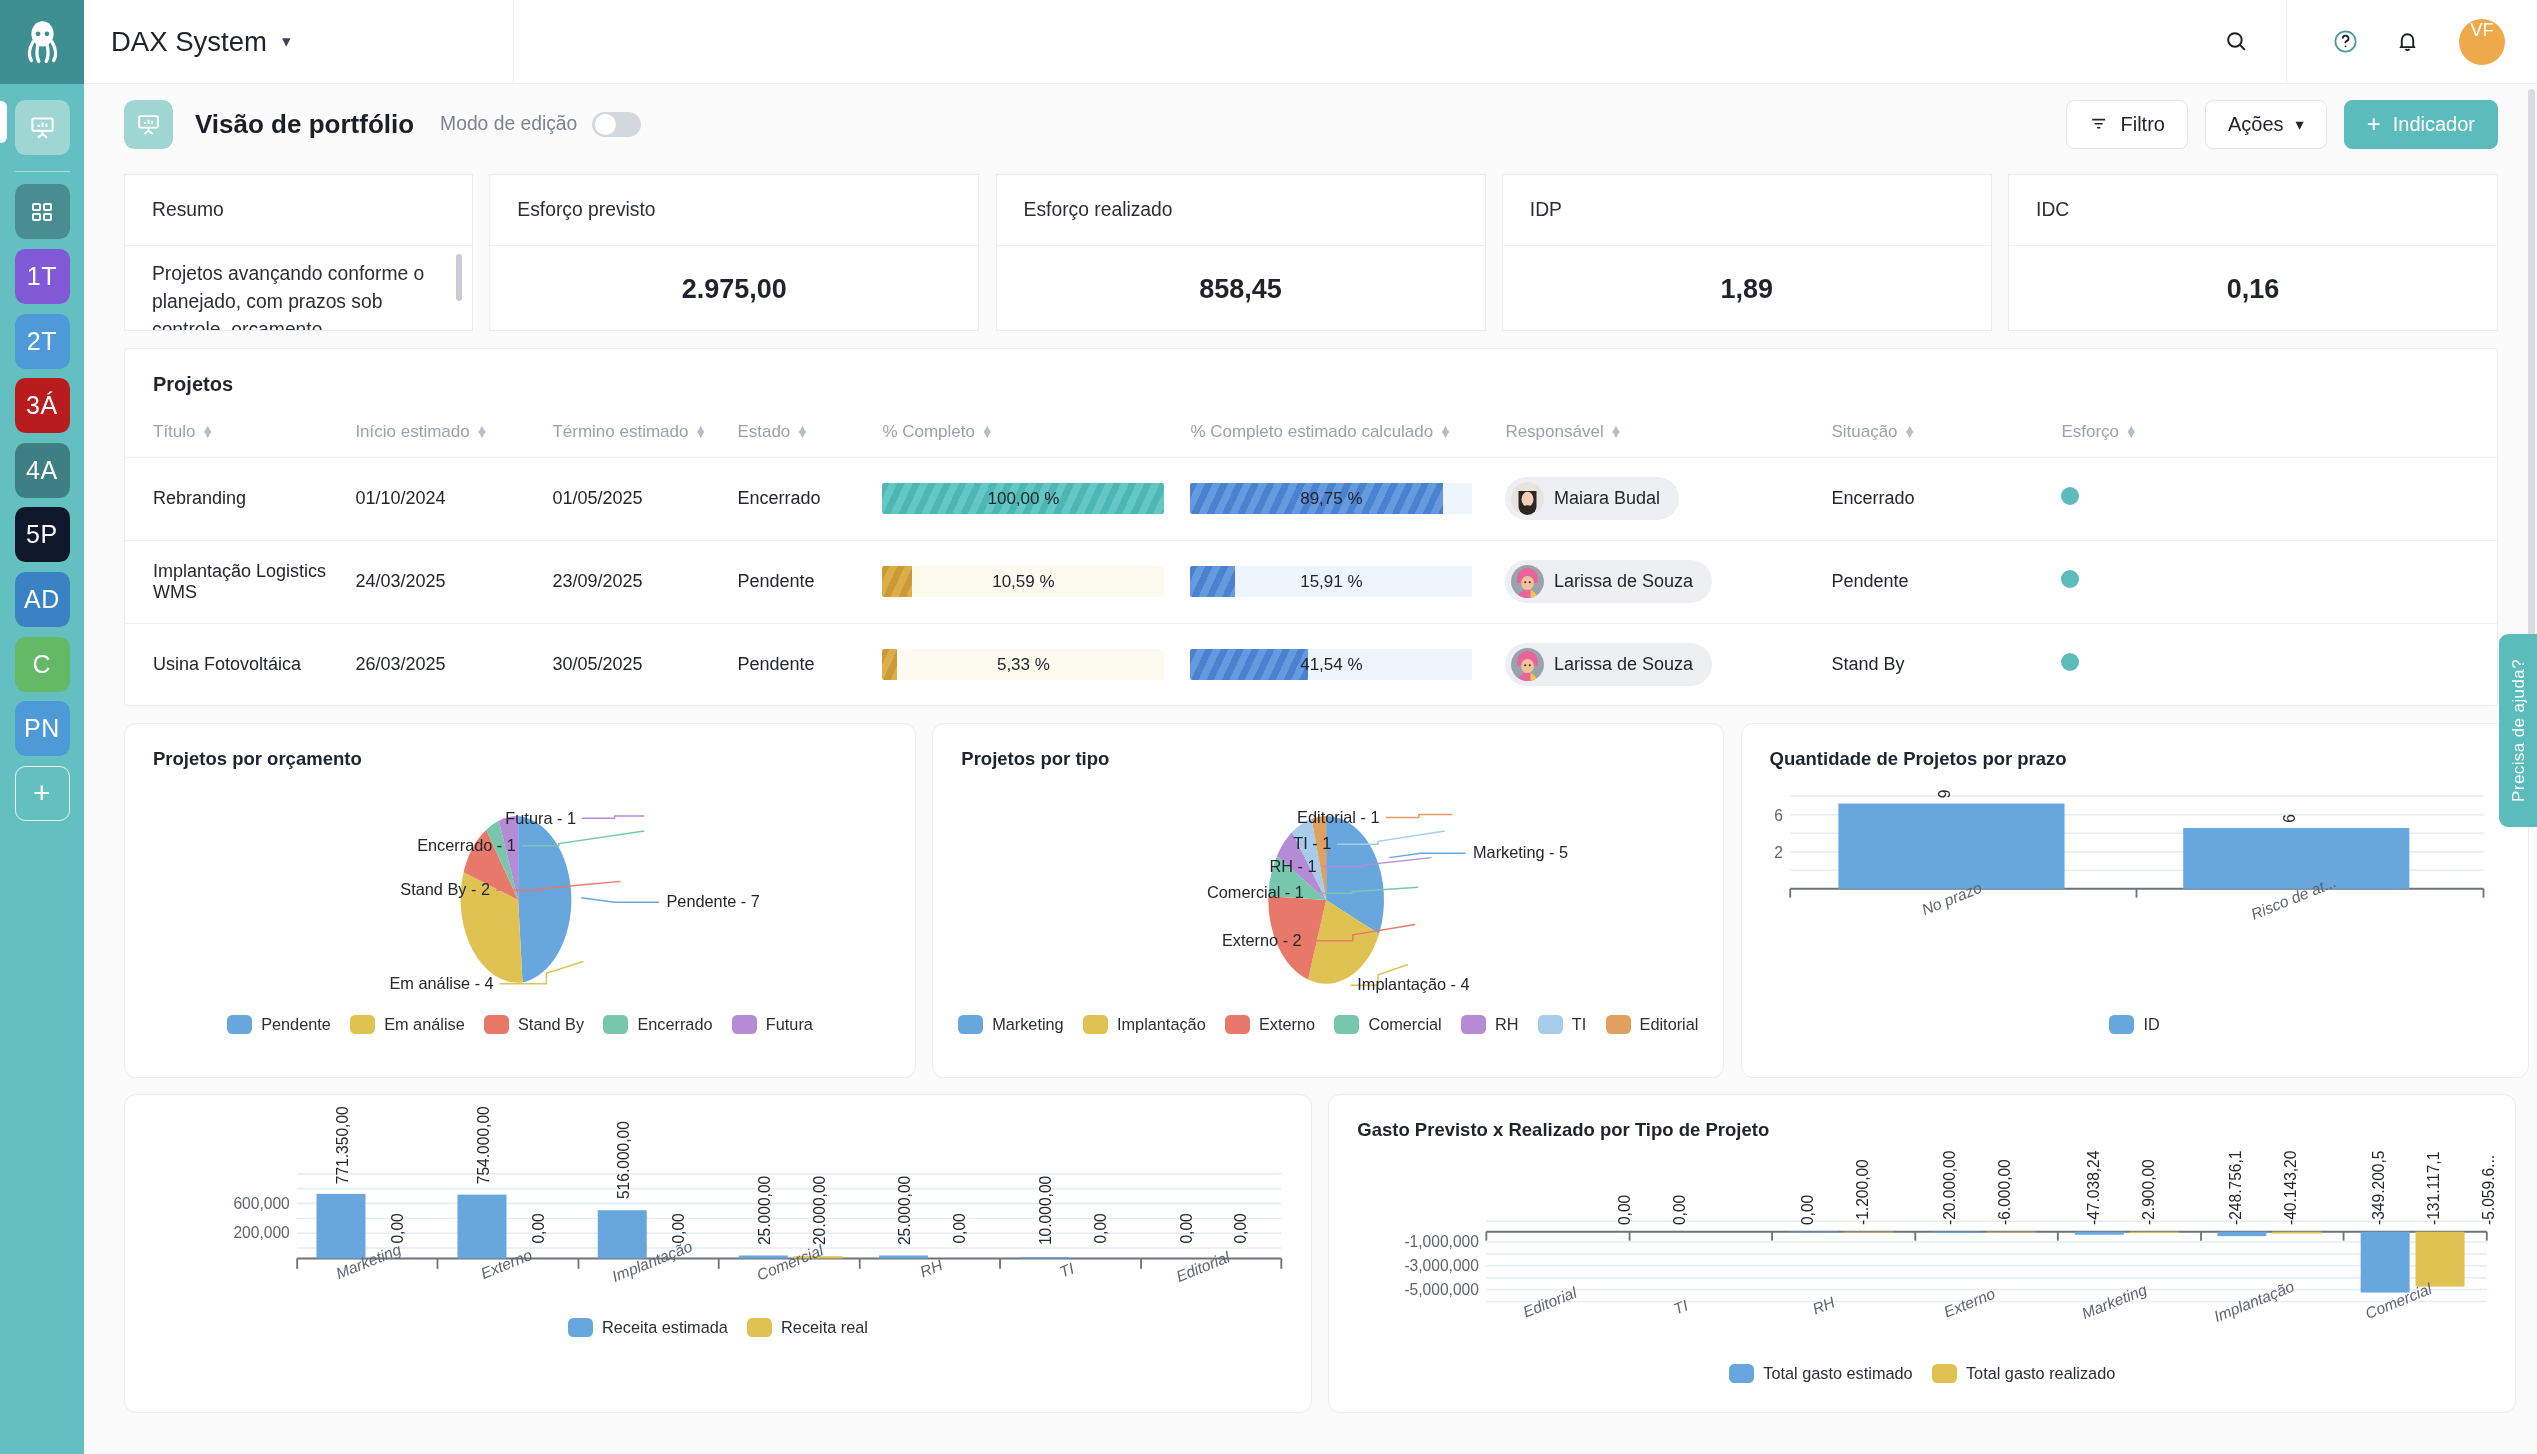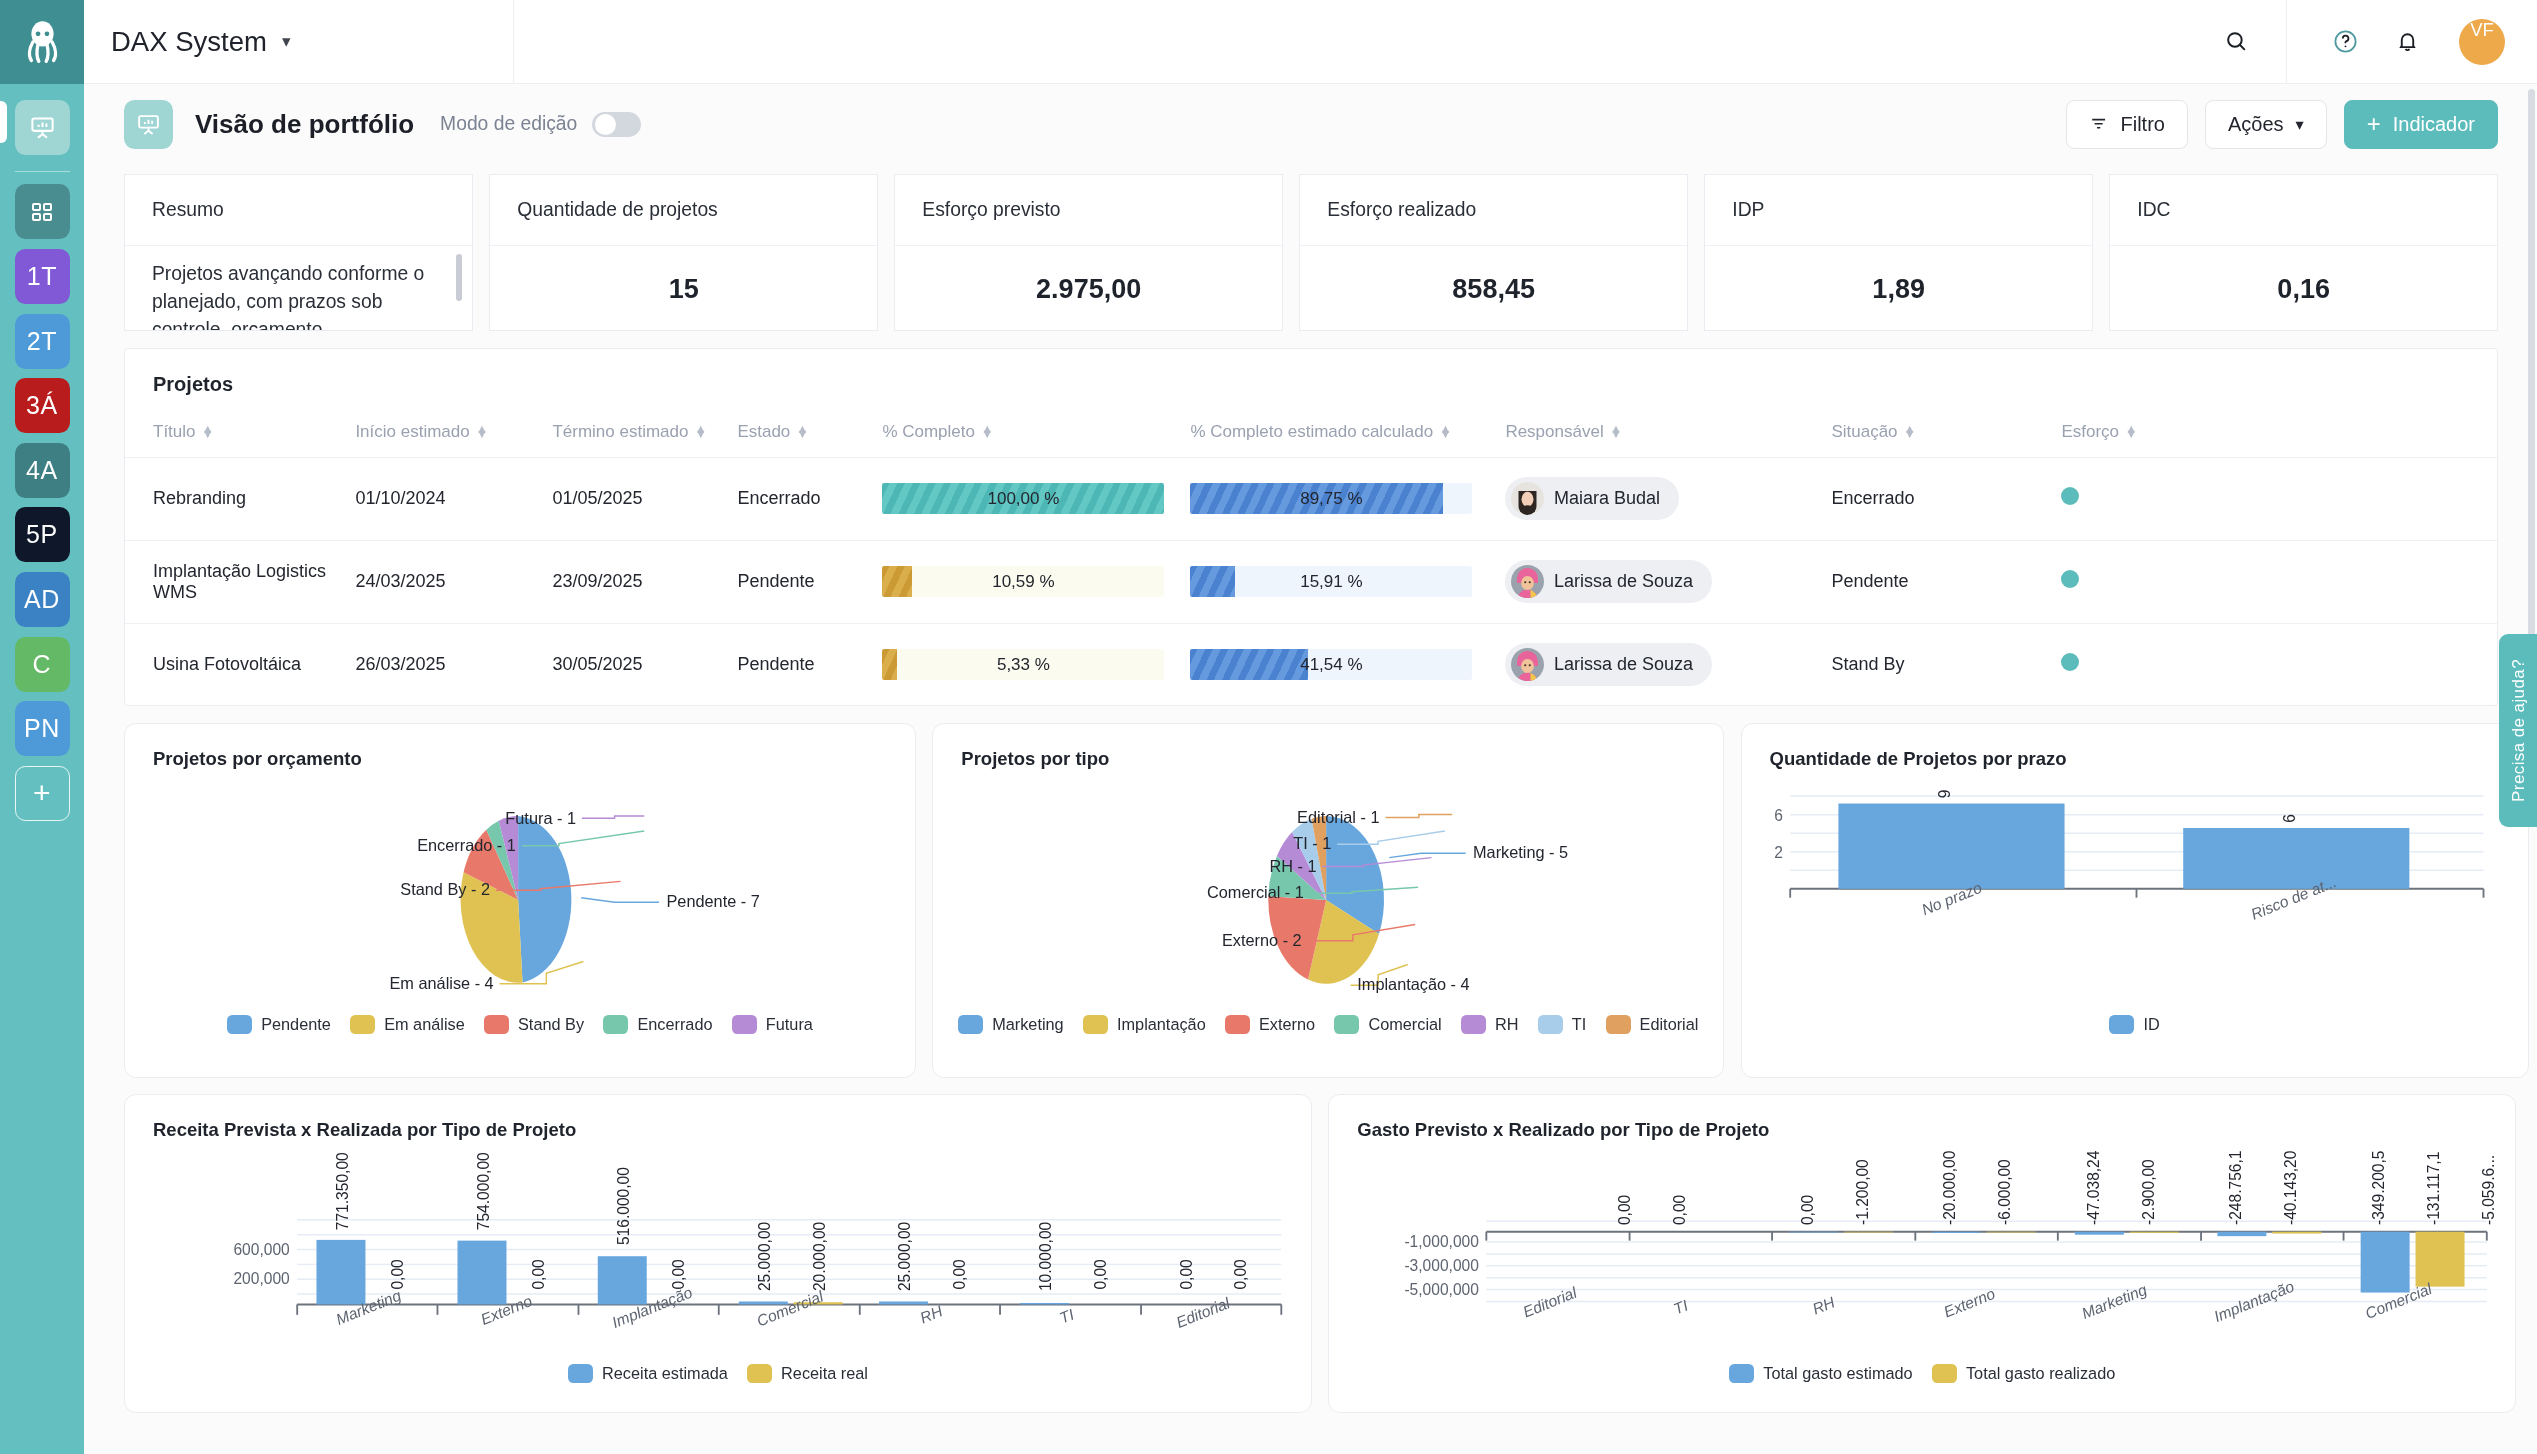--- a/index.html
+++ b/index.html
@@ -309,26 +309,20 @@
       </div>
     </div>
 
     <div class="kpi-row">
       <div class="kpi-card first">
         <div class="kpi-head">Resumo</div>
         <div class="kpi-text">
           <span>Projetos avançando conforme o planejado, com prazos sob controle, orçamento</span>
           <div class="kpi-scroll"></div>
         </div>
-      </div>
-      <div class="kpi-card">
-        <div class="kpi-head">Quantidade de projetos</div>
-        <div class="kpi-body">
-          <span class="kpi-value">15</span>
-          </div>
       </div>
       <div class="kpi-card">
         <div class="kpi-head">Esforço previsto</div>
         <div class="kpi-body">
           <span class="kpi-value">2.975,00</span>
           </div>
       </div>
       <div class="kpi-card">
         <div class="kpi-head">Esforço realizado</div>
         <div class="kpi-body">
@@ -649,21 +643,20 @@
               <span class="swatch" style="background:#68a7de"></span>
               <span>ID</span>
             </span>
         </div>
       </div>
     </div>
 
     <div class="chart-row">
 
       <div class="chart-card" style="flex:0 0 1187px;height:319px">
-        <div class="ct">Receita Prevista x Realizada por Tipo de Projeto</div>
         <svg width="1186" height="223" viewBox="0 0 1598 300">
           <g stroke="#e6ecf5" stroke-width="2">
             <line x1="232" y1="106" x2="1558" y2="106"></line>
               <line x1="232" y1="126" x2="1558" y2="126"></line>
             <line x1="232" y1="146" x2="1558" y2="146"></line>
               <line x1="232" y1="166" x2="1558" y2="166"></line>
             <line x1="232" y1="186" x2="1558" y2="186"></line>
               <line x1="232" y1="206" x2="1558" y2="206"></line>
           </g>
           <text x="222" y="153" text-anchor="end" font-size="21" fill="#5d6470" font-family="Liberation Sans">600,000</text>

